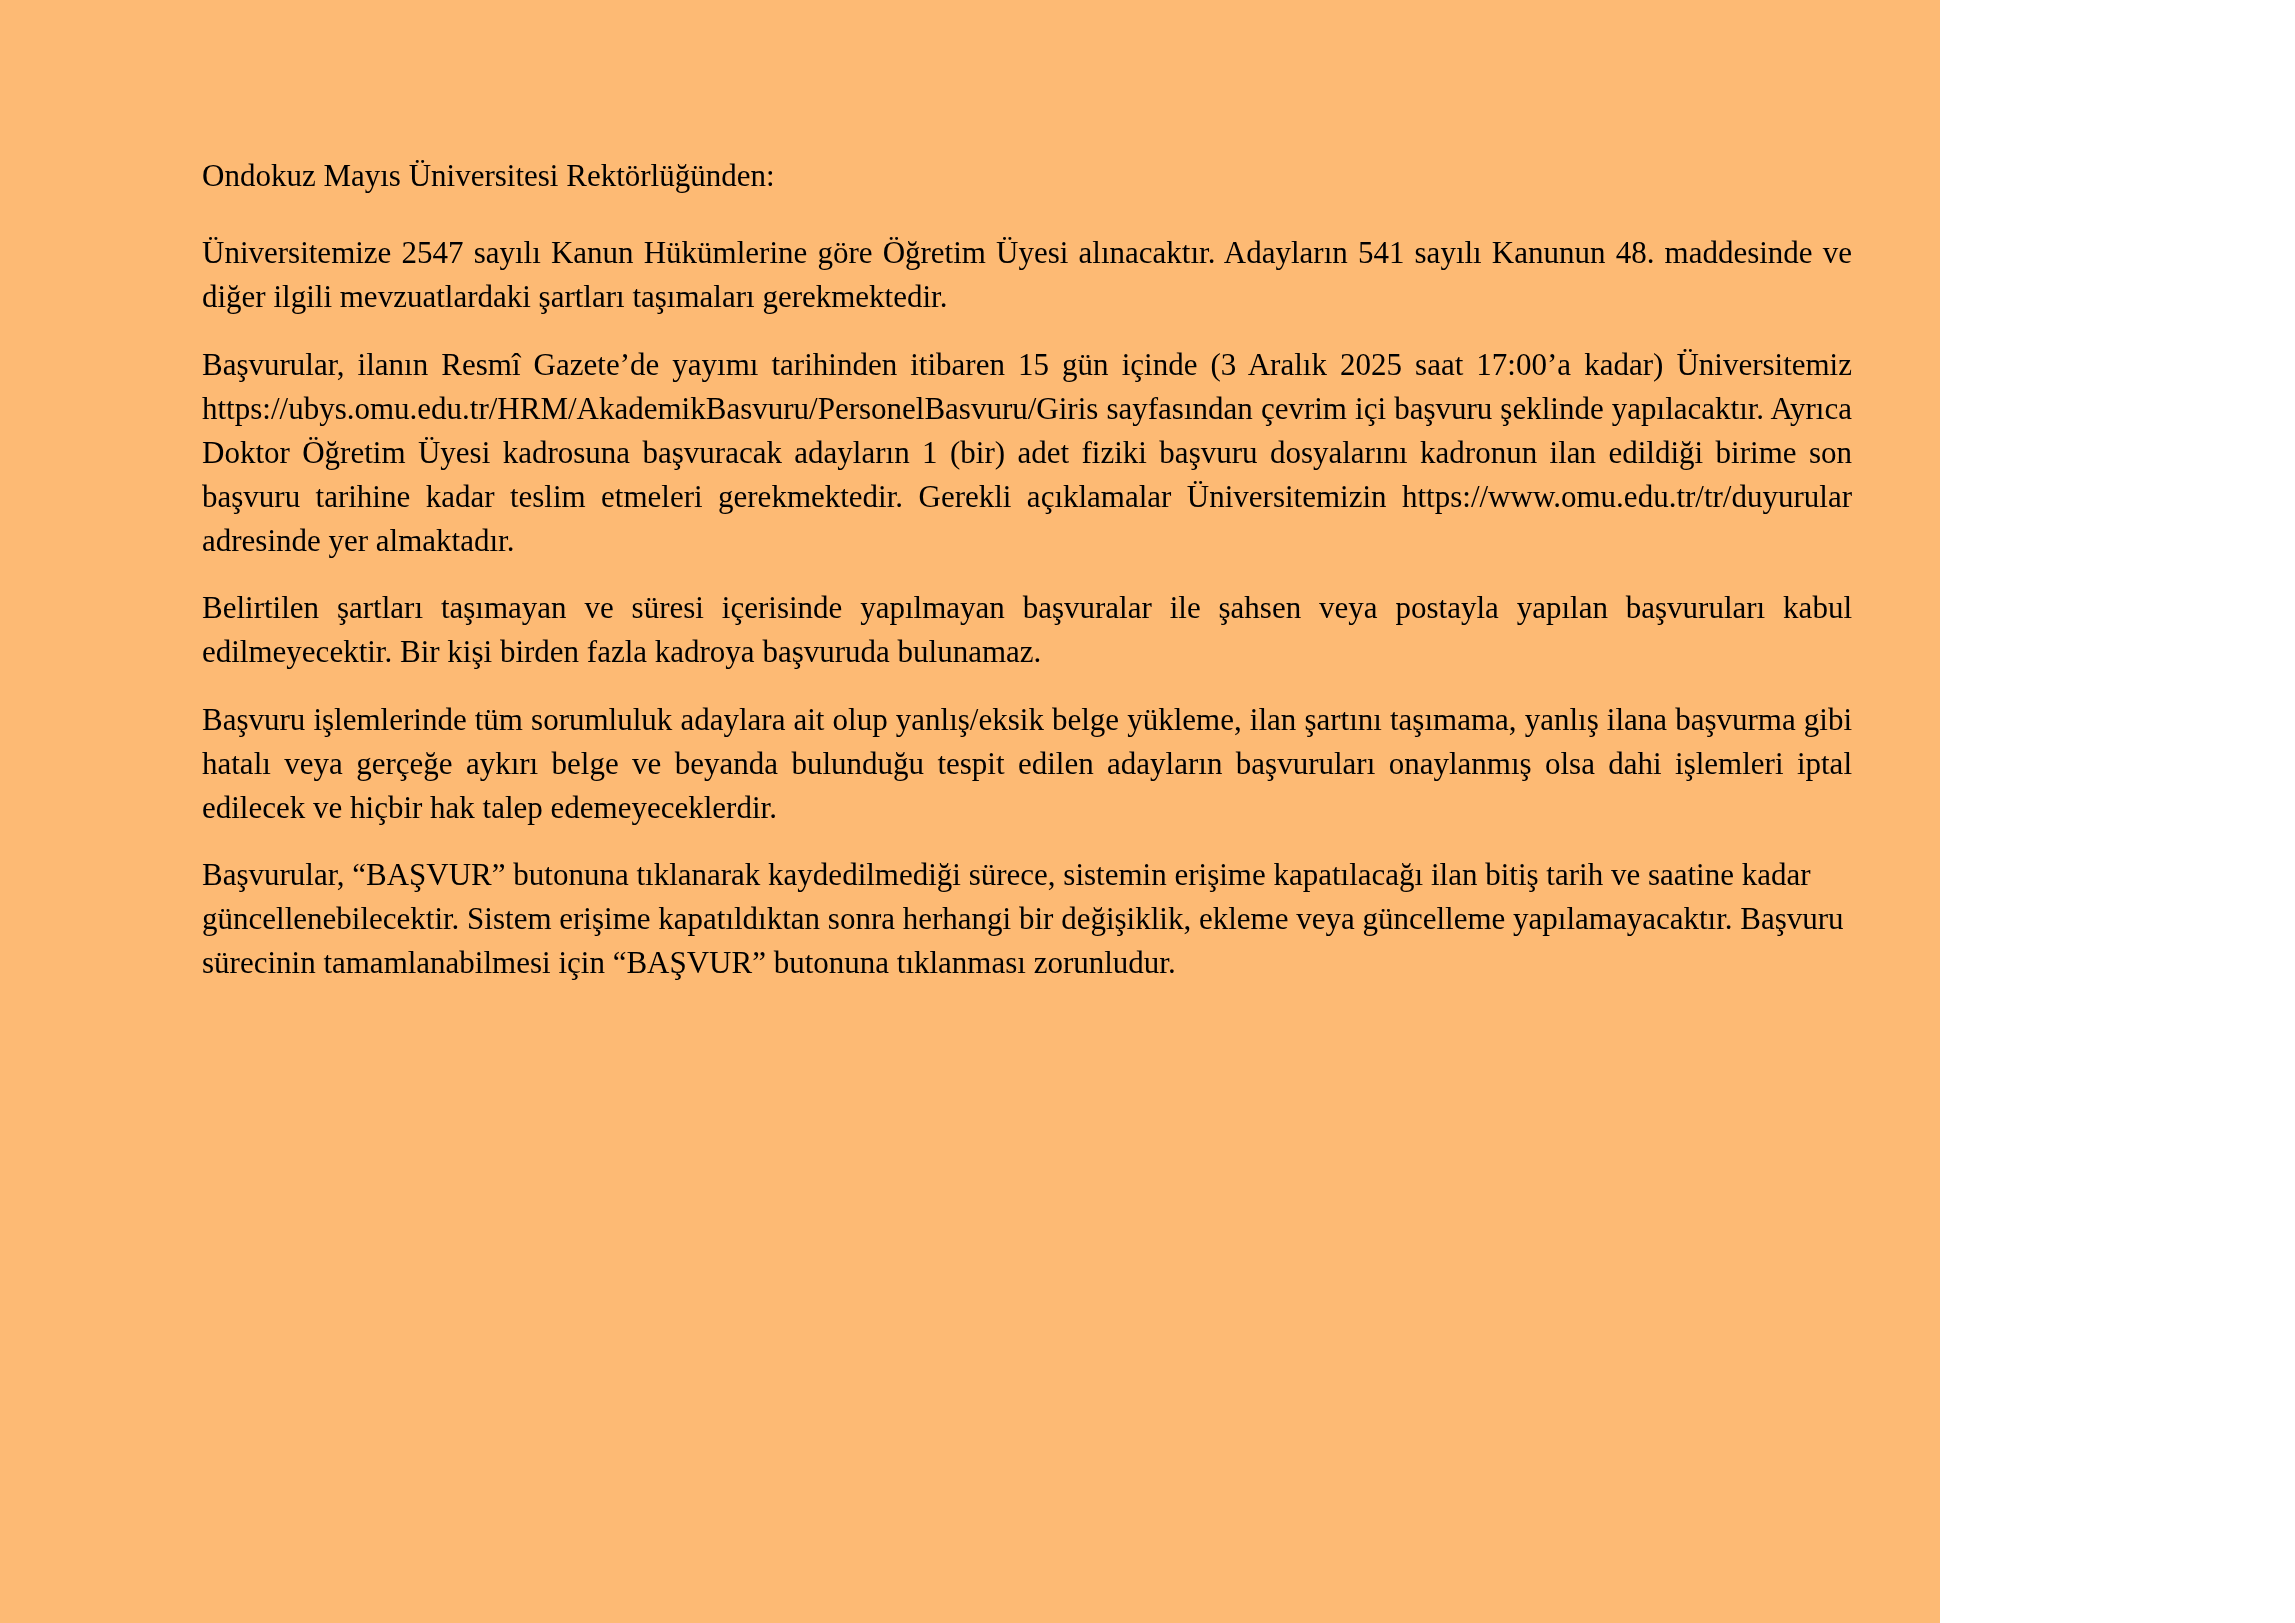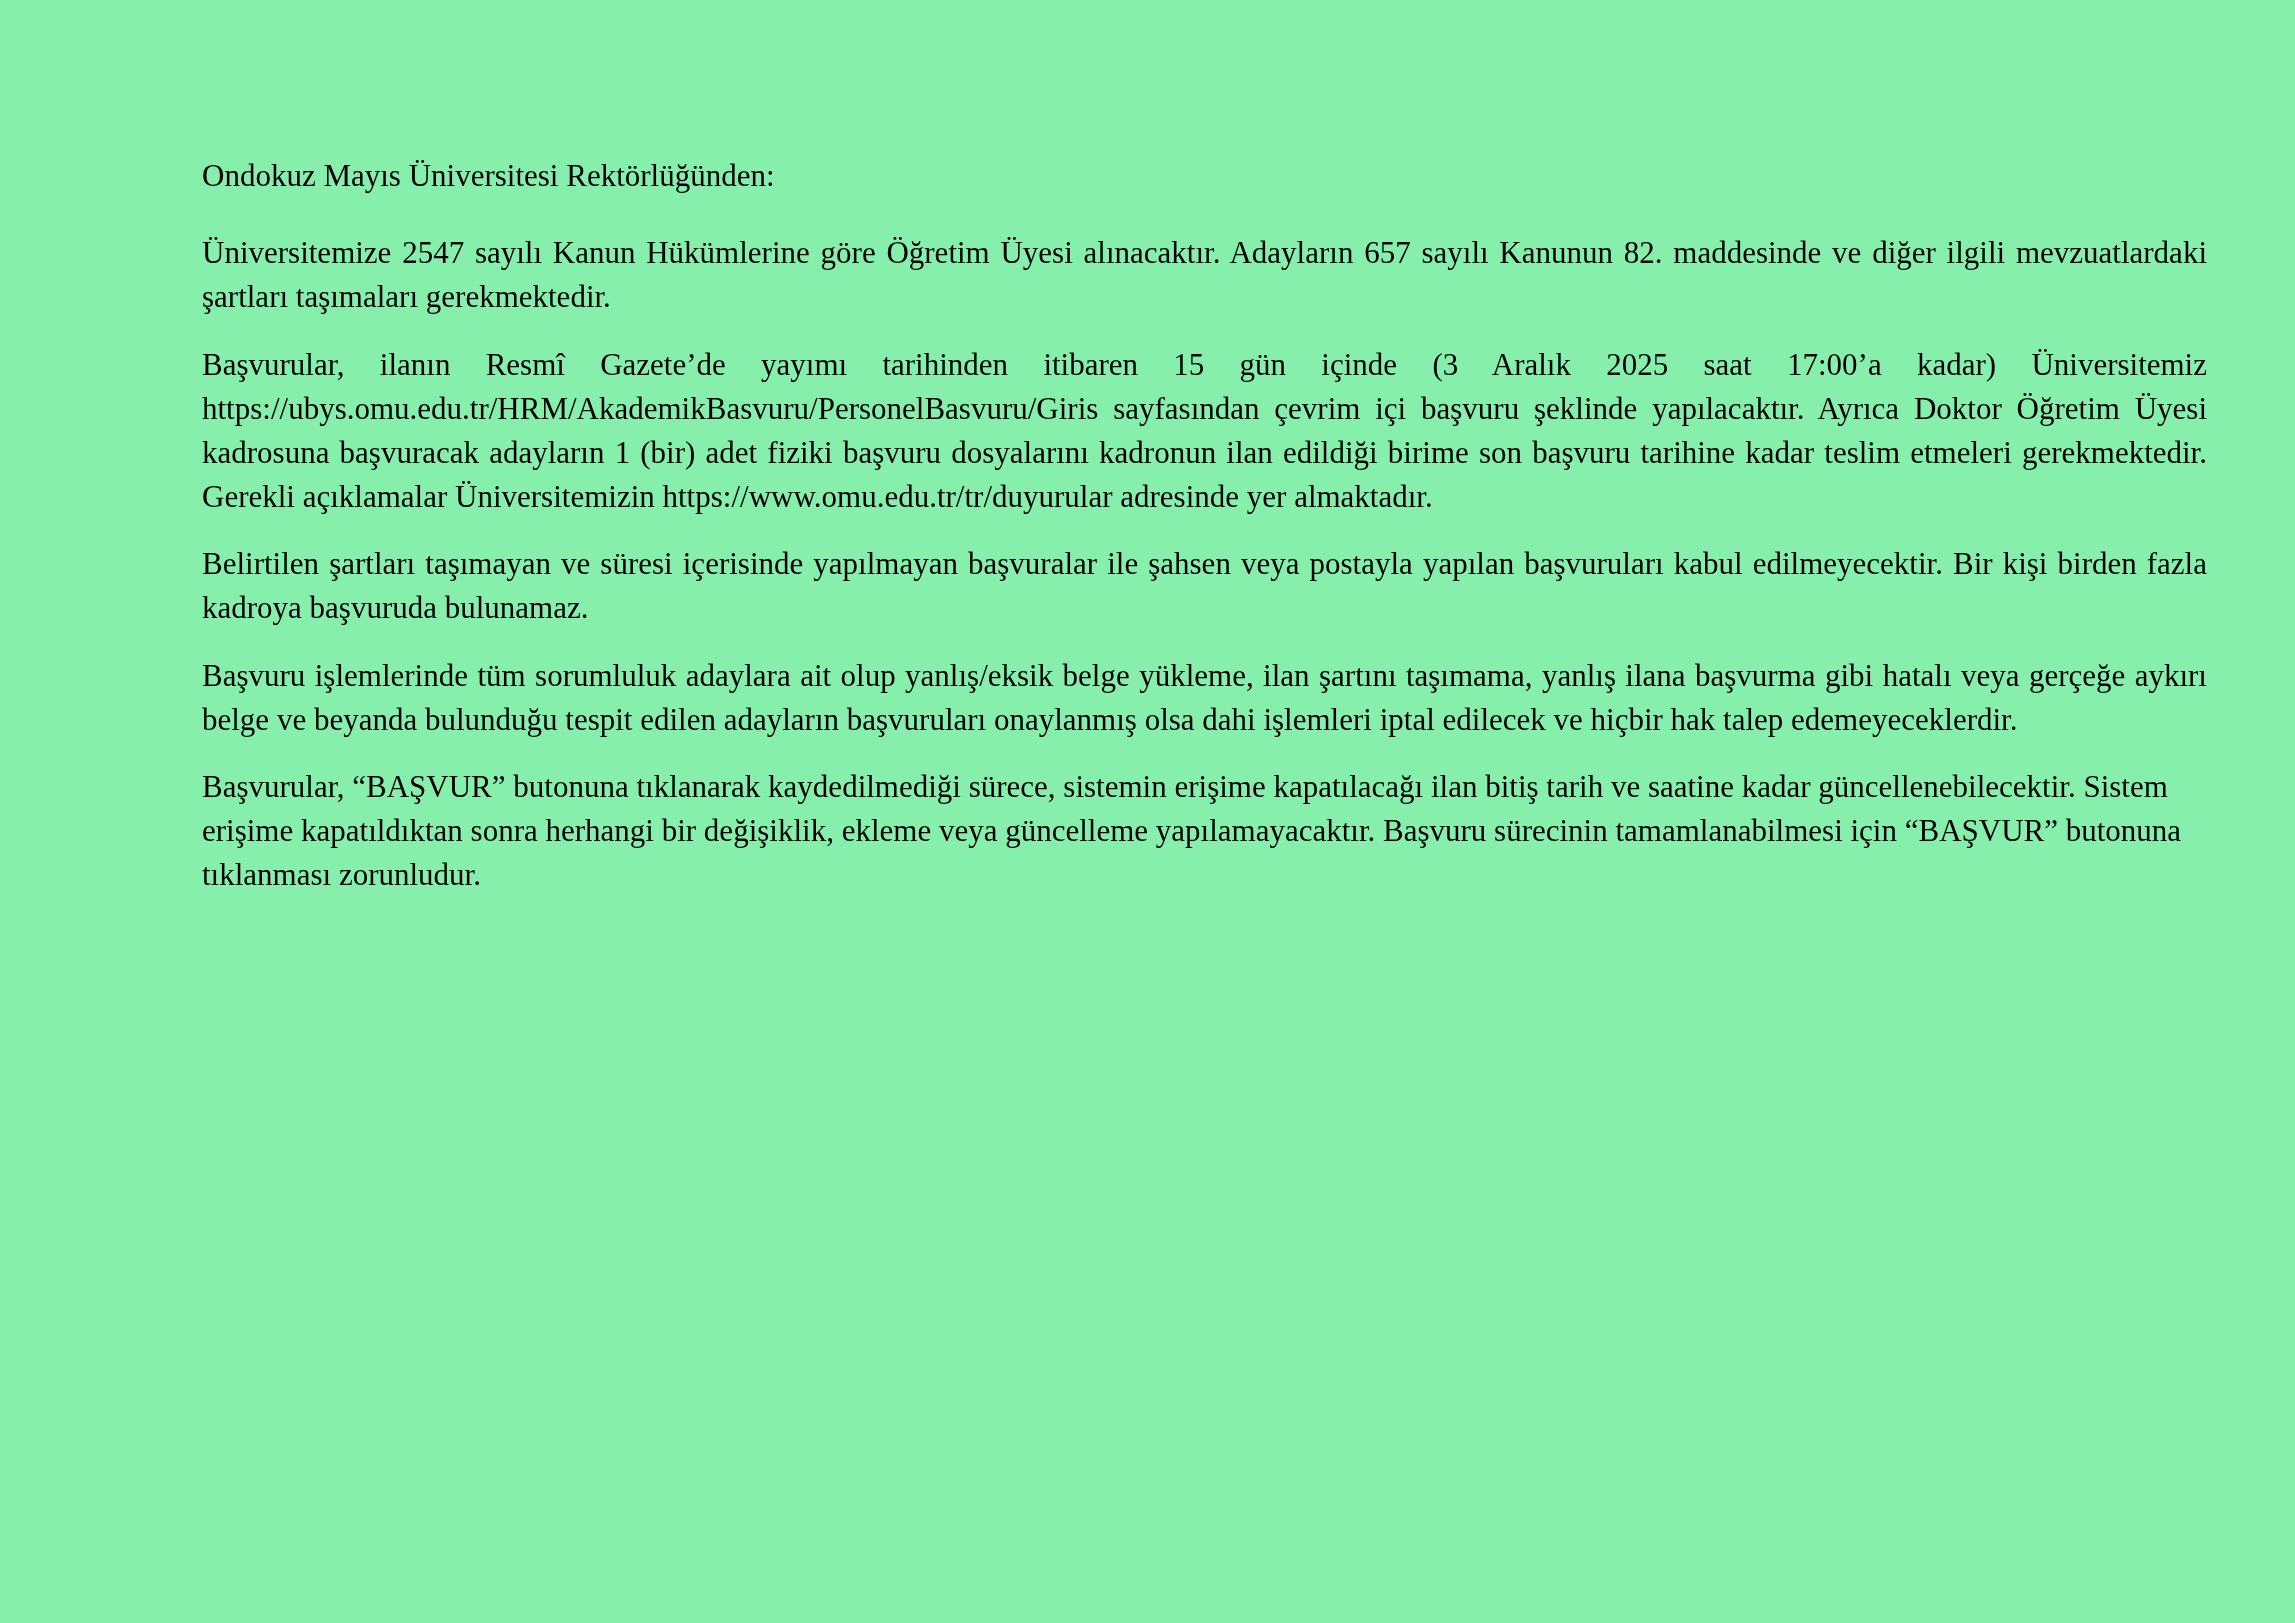--- a/index.html
+++ b/index.html
@@ -12,23 +12,23 @@
     width: 2295px;
     height: 1623px;
     position: relative;
     font-family: "Liberation Serif", "DejaVu Serif", serif;
     color: #000000;
   }
   .page {
     position: absolute;
     top: 0;
     left: 0;
-    width: 2295px;
+    width: 1940px;
     height: 1623px;
-    background: #86efac;
+    background: #fdba74;
     padding: 154px 88px 0 202px;
     overflow: hidden;
   }
   .doc-title {
     font-size: 31px;
     line-height: 44px;
     font-weight: normal;
     text-align: left;
     margin: 0 0 33px 0;
   }
@@ -41,21 +41,21 @@
   .doc-paragraph:last-child {
     text-align: left;
   }
 </style>
 </head>
 <body>
 
 <div class="page">
   <p class="doc-title">Ondokuz Mayıs Üniversitesi Rektörlüğünden:</p>
 
-  <p class="doc-paragraph">Üniversitemize 2547 sayılı Kanun Hükümlerine göre Öğretim Üyesi alınacaktır. Adayların 657 sayılı Kanunun 82. maddesinde ve diğer ilgili mevzuatlardaki şartları taşımaları gerekmektedir.</p>
+  <p class="doc-paragraph">Üniversitemize 2547 sayılı Kanun Hükümlerine göre Öğretim Üyesi alınacaktır. Adayların 541 sayılı Kanunun 48. maddesinde ve diğer ilgili mevzuatlardaki şartları taşımaları gerekmektedir.</p>
 
   <p class="doc-paragraph">Başvurular, ilanın Resmî Gazete’de yayımı tarihinden itibaren 15 gün içinde (3 Aralık 2025 saat 17:00’a kadar) Üniversitemiz https://ubys.omu.edu.tr/HRM/AkademikBasvuru/PersonelBasvuru/Giris sayfasından çevrim içi başvuru şeklinde yapılacaktır. Ayrıca Doktor Öğretim Üyesi kadrosuna başvuracak adayların 1 (bir) adet fiziki başvuru dosyalarını kadronun ilan edildiği birime son başvuru tarihine kadar teslim etmeleri gerekmektedir. Gerekli açıklamalar Üniversitemizin https://www.omu.edu.tr/tr/duyurular adresinde yer almaktadır.</p>
 
 
   <p class="doc-paragraph">Belirtilen şartları taşımayan ve süresi içerisinde yapılmayan başvuralar ile şahsen veya postayla yapılan başvuruları kabul edilmeyecektir. Bir kişi birden fazla kadroya başvuruda bulunamaz.</p>
 
   <p class="doc-paragraph">Başvuru işlemlerinde tüm sorumluluk adaylara ait olup yanlış/eksik belge yükleme, ilan şartını taşımama, yanlış ilana başvurma gibi hatalı veya gerçeğe aykırı belge ve beyanda bulunduğu tespit edilen adayların başvuruları onaylanmış olsa dahi işlemleri iptal edilecek ve hiçbir hak talep edemeyeceklerdir.</p>
 
   <p class="doc-paragraph">Başvurular, “BAŞVUR” butonuna tıklanarak kaydedilmediği sürece, sistemin erişime kapatılacağı ilan bitiş tarih ve saatine kadar güncellenebilecektir. Sistem erişime kapatıldıktan sonra herhangi bir değişiklik, ekleme veya güncelleme yapılamayacaktır. Başvuru sürecinin tamamlanabilmesi için “BAŞVUR” butonuna tıklanması zorunludur.</p>
 

